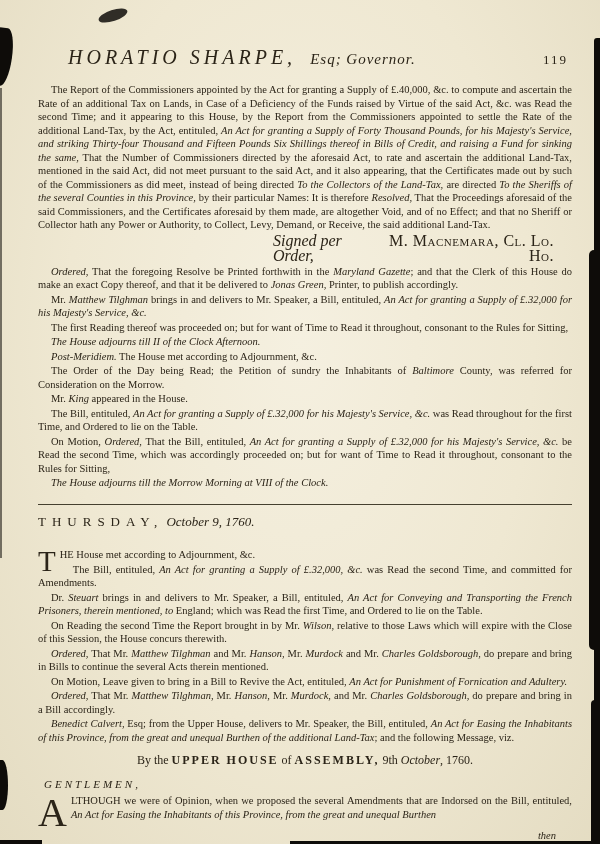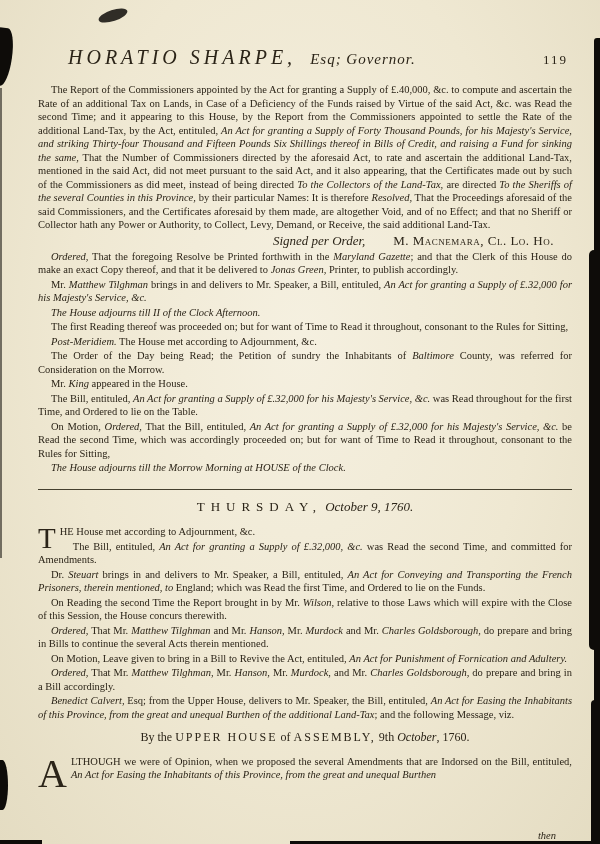--- a/index.html
+++ b/index.html
@@ -33,43 +33,43 @@
   .hdr-page { font-size: 13px; letter-spacing: 2px; margin-left: 14px; }
   
   .para {
     font-size: 10.5px; line-height: 13.5px;
     text-align: justify; text-indent: 13px;
     margin: 0 0 1px 0;
   }
   .nodent { text-indent: 0; }
   .i { font-style: italic; }
   .sp  { letter-spacing: 6px; }
-  .sp2 { letter-spacing: 2px; }
+  .sp2 { letter-spacing: 2px; font-weight: bold; }
   .sp3 { letter-spacing: 3px; }
   .dc {
     float: left; font-size: 29px; line-height: 24px;
     padding: 1px 4px 0 0; font-style: normal;
   }
   .dc3 {
     float: left; font-size: 40px; line-height: 33px;
     padding: 2px 4px 0 0; font-style: normal;
   }
   .sigrow {
     display: flex; justify-content: space-between;
     padding-left: 44%; padding-right: 18px;
-    font-size: 13px; line-height: 15px; margin: 1px 0 2px 0;
+    font-size: 16px; line-height: 15px; margin: 1px 0 2px 0;
   }
   .sig-label { font-style: italic; }
   .sig-name { font-variant: small-caps; letter-spacing: 0.5px; text-align: right; }
   .rule {
     border: none; border-top: 1.5px solid #45402f;
     margin: 14px 0 10px 0;
   }
   .h-day {
-    text-align: center; font-size: 13px; margin: 0 0 12px 0; text-indent: 0;
+    text-align: left; font-size: 13px; margin: 0 0 20px 0; text-indent: 0;
   }
   .h-upper {
     text-align: center; font-size: 12px; margin: 10px 0 10px 0; text-indent: 0;
   }
   .gentlemen {
     font-size: 11px; margin: 0 0 3px 6px; text-indent: 0; text-align: left;
   }
   .catchword {
     position: absolute; right: 44px; bottom: 3px;
     font-style: italic; font-size: 10.5px; margin-top: 26px;
@@ -112,46 +112,47 @@
 
     <p class="para"><span>The Report of the Commissioners appointed by the Act for granting a Supply of £.40,000, &amp;c. to compute and ascertain the Rate of an additional Tax on Lands, in Case of a Deficiency of the Funds raised by Virtue of the said Act, &amp;c. was Read the second Time; and it appearing to this House, by the Report from the Commissioners appointed to settle the Rate of the additional Land-Tax, by the Act, entituled, </span><span class="i">An Act for granting a Supply of Forty Thousand Pounds, for his Majesty's Service, and striking Thirty-four Thousand and Fifteen Pounds Six Shillings thereof in Bills of Credit, and raising a Fund for sinking the same,</span><span> That the Number of Commissioners directed by the aforesaid Act, to rate and ascertain the additional Land-Tax, mentioned in the said Act, did not meet pursuant to the said Act, and it also appearing, that the Certificates made out by such of the Commissioners as did meet, instead of being directed </span><span class="i">To the Collectors of the Land-Tax,</span><span> are directed </span><span class="i">To the Sheriffs of the several Counties in this Province,</span><span> by their particular Names: It is therefore </span><span class="i">Resolved,</span><span> That the Proceedings aforesaid of the said Commissioners, and the Certificates aforesaid by them made, are altogether Void, and of no Effect; and that no Sheriff or Collector hath any Power or Authority, to Collect, Levy, Demand, or Receive, the said additional Land-Tax.</span></p>
 
     <div class="sigrow">
       <span class="sig-label">Signed per Order,</span>
       <span class="sig-name">M. Macnemara, Cl. Lo. Ho.</span>
     </div>
 
     <p class="para"><span class="i">Ordered,</span><span> That the foregoing Resolve be Printed forthwith in the </span><span class="i">Maryland Gazette</span><span>; and that the Clerk of this House do make an exact Copy thereof, and that it be delivered to </span><span class="i">Jonas Green</span><span>, Printer, to publish accordingly.</span></p>
     <p class="para"><span>Mr. </span><span class="i">Matthew Tilghman</span><span> brings in and delivers to Mr. Speaker, a Bill, entituled, </span><span class="i">An Act for granting a Supply of £.32,000 for his Majesty's Service, &amp;c.</span></p>
+    <p class="para"><span>The first Reading thereof was proceeded on; but for want of Time to Read it throughout, consonant to the Rules for Sitting,</span></p>
     <p class="para"><span class="i">The House adjourns till II of the Clock Afternoon.</span></p>
-    <p class="para"><span>The first Reading thereof was proceeded on; but for want of Time to Read it throughout, consonant to the Rules for Sitting,</span></p>
     <p class="para"><span class="i">Post-Meridiem.</span><span> The House met according to Adjournment, &amp;c.</span></p>
     <p class="para"><span>The Order of the Day being Read; the Petition of sundry the Inhabitants of </span><span class="i">Baltimore</span><span> County, was referred for Consideration on the Morrow.</span></p>
     <p class="para"><span>Mr. </span><span class="i">King</span><span> appeared in the House.</span></p>
     <p class="para"><span>The Bill, entituled, </span><span class="i">An Act for granting a Supply of £.32,000 for his Majesty's Service, &amp;c.</span><span> was Read throughout for the first Time, and Ordered to lie on the Table.</span></p>
     <p class="para"><span>On Motion, </span><span class="i">Ordered,</span><span> That the Bill, entituled, </span><span class="i">An Act for granting a Supply of £.32,000 for his Majesty's Service, &amp;c.</span><span> be Read the second Time, which was accordingly proceeded on; but for want of Time to Read it throughout, consonant to the Rules for Sitting,</span></p>
-    <p class="para"><span class="i">The House adjourns till the Morrow Morning at HOUSE of the Clock.</span></p>
+    <p class="para"><span class="i">The House adjourns till the Morrow Morning at VIII of the Clock.</span></p>
 
     <hr class="rule">
 
     <p class="para h-day"><span class="sp">THURSDAY,</span><span class="i"> October 9, 1760.</span></p>
 
     <div>
       <p class="para nodent"><span class="dc">T</span><span>HE House met according to Adjournment, &amp;c.</span></p>
       <p class="para"><span>The Bill, entituled, </span><span class="i">An Act for granting a Supply of £.32,000, &amp;c.</span><span> was Read the second Time, and committed for Amendments.</span></p>
     </div>
-    <p class="para"><span>Dr. </span><span class="i">Steuart</span><span> brings in and delivers to Mr. Speaker, a Bill, entituled, </span><span class="i">An Act for Conveying and Transporting the French Prisoners, therein mentioned, to</span><span> England; which was Read the first Time, and Ordered to lie on the Funds.</span></p>
+    <p class="para"><span>Dr. </span><span class="i">Steuart</span><span> brings in and delivers to Mr. Speaker, a Bill, entituled, </span><span class="i">An Act for Conveying and Transporting the French Prisoners, therein mentioned, to</span><span> England; which was Read the first Time, and Ordered to lie on the Table.</span></p>
     <p class="para"><span>On Reading the second Time the Report brought in by Mr. </span><span class="i">Wilson</span><span>, relative to those Laws which will expire with the Close of this Session, the House concurs therewith.</span></p>
     <p class="para"><span class="i">Ordered,</span><span> That Mr. </span><span class="i">Matthew Tilghman</span><span> and Mr. </span><span class="i">Hanson</span><span>, Mr. </span><span class="i">Murdock</span><span> and Mr. </span><span class="i">Charles Goldsborough</span><span>, do prepare and bring in Bills to continue the several Acts therein mentioned.</span></p>
     <p class="para"><span>On Motion, Leave given to bring in a Bill to Revive the Act, entituled, </span><span class="i">An Act for Punishment of Fornication and Adultery.</span></p>
     <p class="para"><span class="i">Ordered,</span><span> That Mr. </span><span class="i">Matthew Tilghman</span><span>, Mr. </span><span class="i">Hanson</span><span>, Mr. </span><span class="i">Murdock</span><span>, and Mr. </span><span class="i">Charles Goldsborough</span><span>, do prepare and bring in a Bill accordingly.</span></p>
     <p class="para"><span class="i">Benedict Calvert</span><span>, Esq; from the Upper House, delivers to Mr. Speaker, the Bill, entituled, </span><span class="i">An Act for Easing the Inhabitants of this Province, from the great and unequal Burthen of the additional Land-Tax</span><span>; and the following Message, viz.</span></p>
 
     <p class="para h-upper"><span>By the </span><span class="sp2">UPPER HOUSE</span><span> of </span><span class="sp2">ASSEMBLY,</span><span> 9th </span><span class="i">October</span><span>, 1760.</span></p>
 
+    <p class="para gentlemen"><span class="i sp3">GENTLEMEN,</span></p>
 
     <p class="para nodent"><span class="dc3">A</span><span>LTHOUGH we were of Opinion, when we proposed the several Amendments that are Indorsed on the Bill, entituled, </span><span class="i">An Act for Easing the Inhabitants of this Province, from the great and unequal Burthen</span></p>
 
   </div>
 
   <div class="catchword">then</div>
 
 </div>
 
 </body></html>

